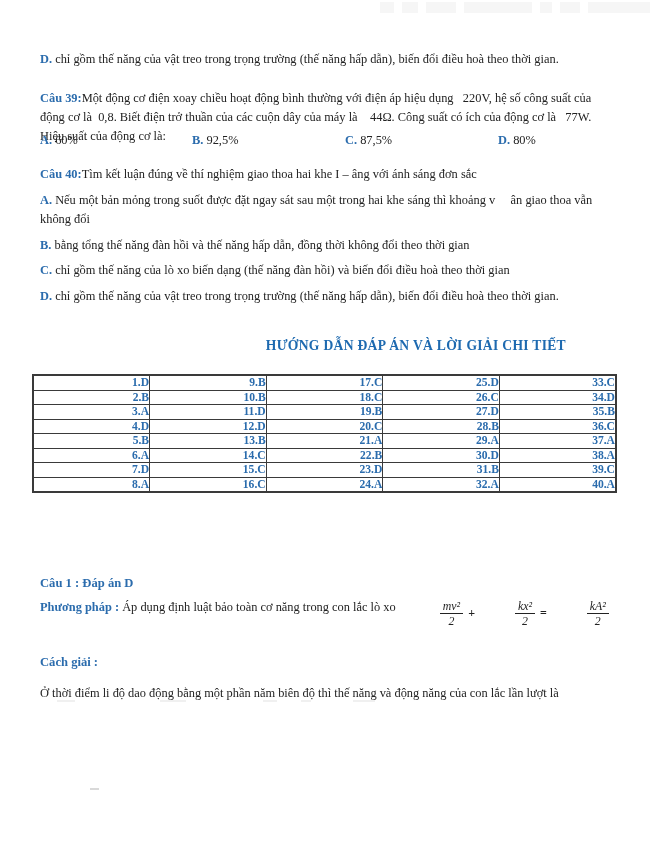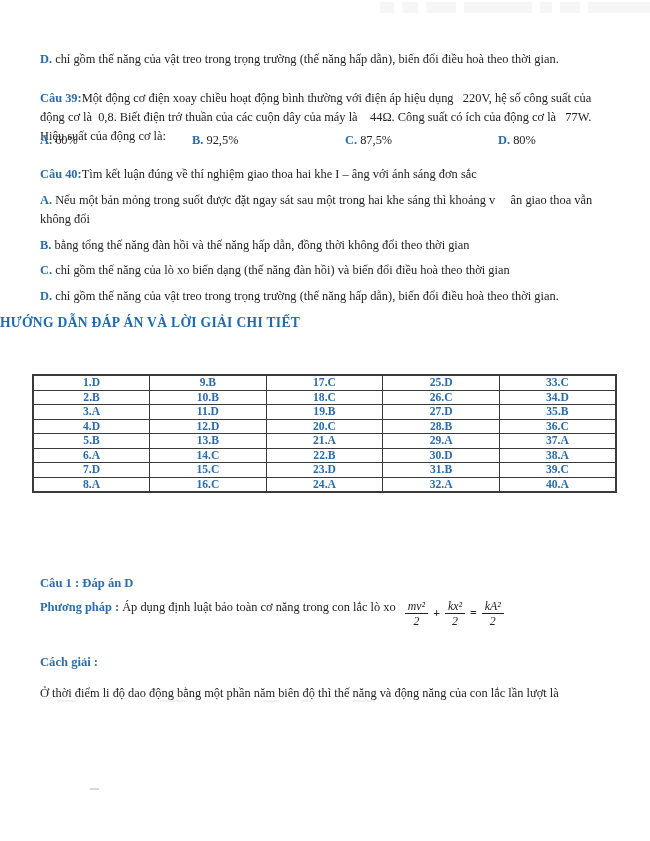--- a/index.html
+++ b/index.html
@@ -22,55 +22,55 @@
   .blue{color:#2b6cad;}
   .bold{font-weight:bold;}
   
   .artifact-strip{top:2px;right:0;height:11px;display:flex;gap:8px;align-items:stretch;}
   .artifact-strip .blk{background:#f6f6f6;}
   
   .optrow{top:133px;left:0;width:650px;height:20px;font-size:12.4px;}
   .optrow .opt{position:absolute;top:0;white-space:pre;}
   
   .heading{
-    top:315px;left:0;width:566px;
-    text-align:left;
+    top:338px;left:0;width:566px;
+    text-align:right;
     font-size:13.6px;
     font-weight:bold;
     color:#1e6ab0;
     letter-spacing:.3px;
   }
   
   table.anstable{
     position:absolute;left:32px;top:374px;
     width:585px;
     border-collapse:collapse;
     table-layout:fixed;
   }
   table.anstable td{
     border:1px solid #3a3a3a;
     height:13.5px;
-    text-align:center;
+    text-align:right;
     vertical-align:middle;
     font-size:11.6px;
     font-weight:bold;
     color:#2b6cad;
     padding:0;
   }
   table.anstable{border:2px solid #3a3a3a;}
   
   .sol-head{top:576px;left:40px;font-size:12.6px;}
   .method-row{
     top:600px;left:40px;width:590px;height:50px;
     display:flex;align-items:flex-start;
     font-size:12.4px;
     white-space:pre;
   }
   .formula{display:inline-flex;align-items:center;gap:5px;margin-left:6px;font-style:italic;}
-  .frac{display:inline-flex;flex-direction:column;align-items:center;line-height:1.05;font-size:11.8px;}
+  .frac{display:inline-flex;flex-direction:column;align-items:center;line-height:1.05;font-size:11.8px;margin-left:35px;}
   .frac .num{padding:0 3px 1px 3px;border-bottom:1px solid #222;}
   .frac .den{padding-top:1px;}
   .formula .op{font-style:normal;font-weight:bold;font-size:12px;}
   .solve-label{top:655px;left:40px;font-size:12.6px;}
   .solve-text{top:672px;left:40px;}
   
   .dash{height:2px;background:#f0f0f0;}
   .smudge{left:90px;top:788px;width:9px;height:2px;background:#d9d9d9;}
 </style>
 </head>

